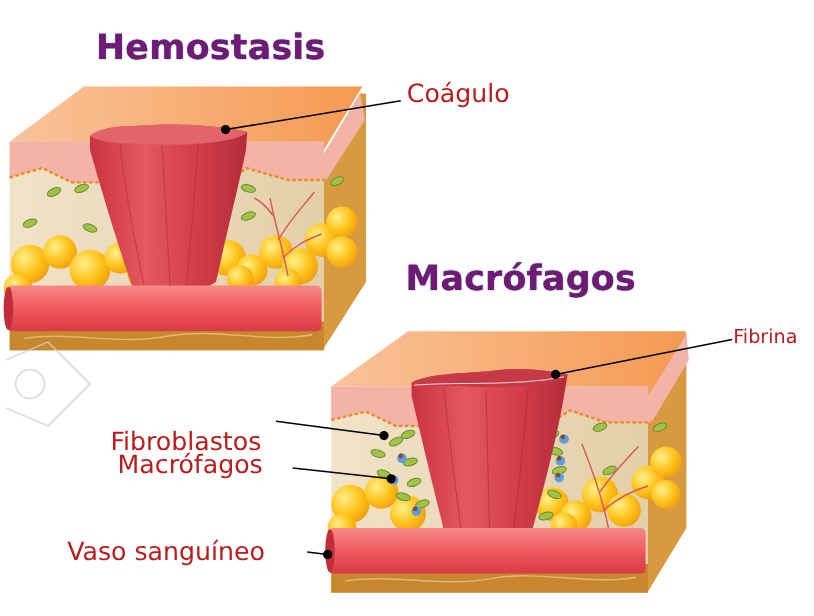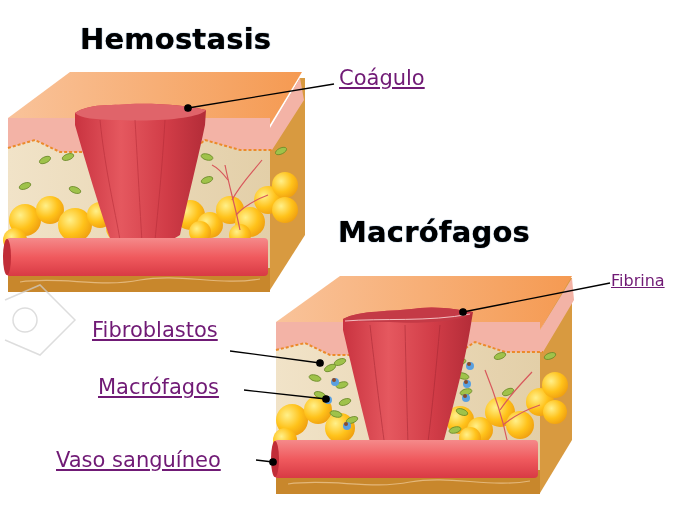--- a/index.html
+++ b/index.html
@@ -1,20 +1,20 @@
 <!DOCTYPE html>
 <html><head>
   <meta charset="utf-8">
   <style>
     html, body { margin: 0; padding: 0; background: #ffffff; }
     body { width: 678px; height: 513px; position: relative; overflow: hidden;
            font-family: "DejaVu Sans", "Liberation Sans", sans-serif; }
-    .stage-title { position: absolute; font-weight: bold; font-size: 29px; color: #000000;
+    .stage-title { position: absolute; font-weight: bold; font-size: 29px; color: #701a75;
                    letter-spacing: 0.2px; text-shadow: 0 0 1px #0a3a6a; }
-    .label { position: absolute; font-size: 21px; color: #701a75; white-space: nowrap; text-decoration: underline; }
+    .label { position: absolute; font-size: 21px; color: #b91c1c; white-space: nowrap; }
     .label.small { font-size: 16px; }
     svg.art { position: absolute; left: 0; top: 0; }
   </style>
 </head>
 <body>
 
 <svg class="art" width="678" height="513" viewBox="0 0 678 513">
   <defs>
     <linearGradient id="topGrad" x1="0" y1="0" x2="1" y2="0">
       <stop offset="0" stop-color="#f9c39a"></stop>
@@ -194,15 +194,15 @@
     <path d="M5,300 L40,285 L75,320 L40,355 L5,340"></path>
     <circle cx="25" cy="320" r="12"></circle>
   </g>
 </svg>
 
 <div class="stage-title" style="left:80px; top:22px;">Hemostasis</div>
 <div class="stage-title" style="left:338px; top:215px;">Macrófagos</div>
 
 <div class="label" style="left:339px; top:66px;">Coágulo</div>
 <div class="label small" style="left:611px; top:271px;">Fibrina</div>
-<div class="label" style="left:92px; top:318px;">Fibroblastos</div>
+<div class="label" style="left:92px; top:356px;">Fibroblastos</div>
 <div class="label" style="left:98px; top:375px;">Macrófagos</div>
 <div class="label" style="left:56px; top:448px;">Vaso sanguíneo</div>
 
 </body></html>

